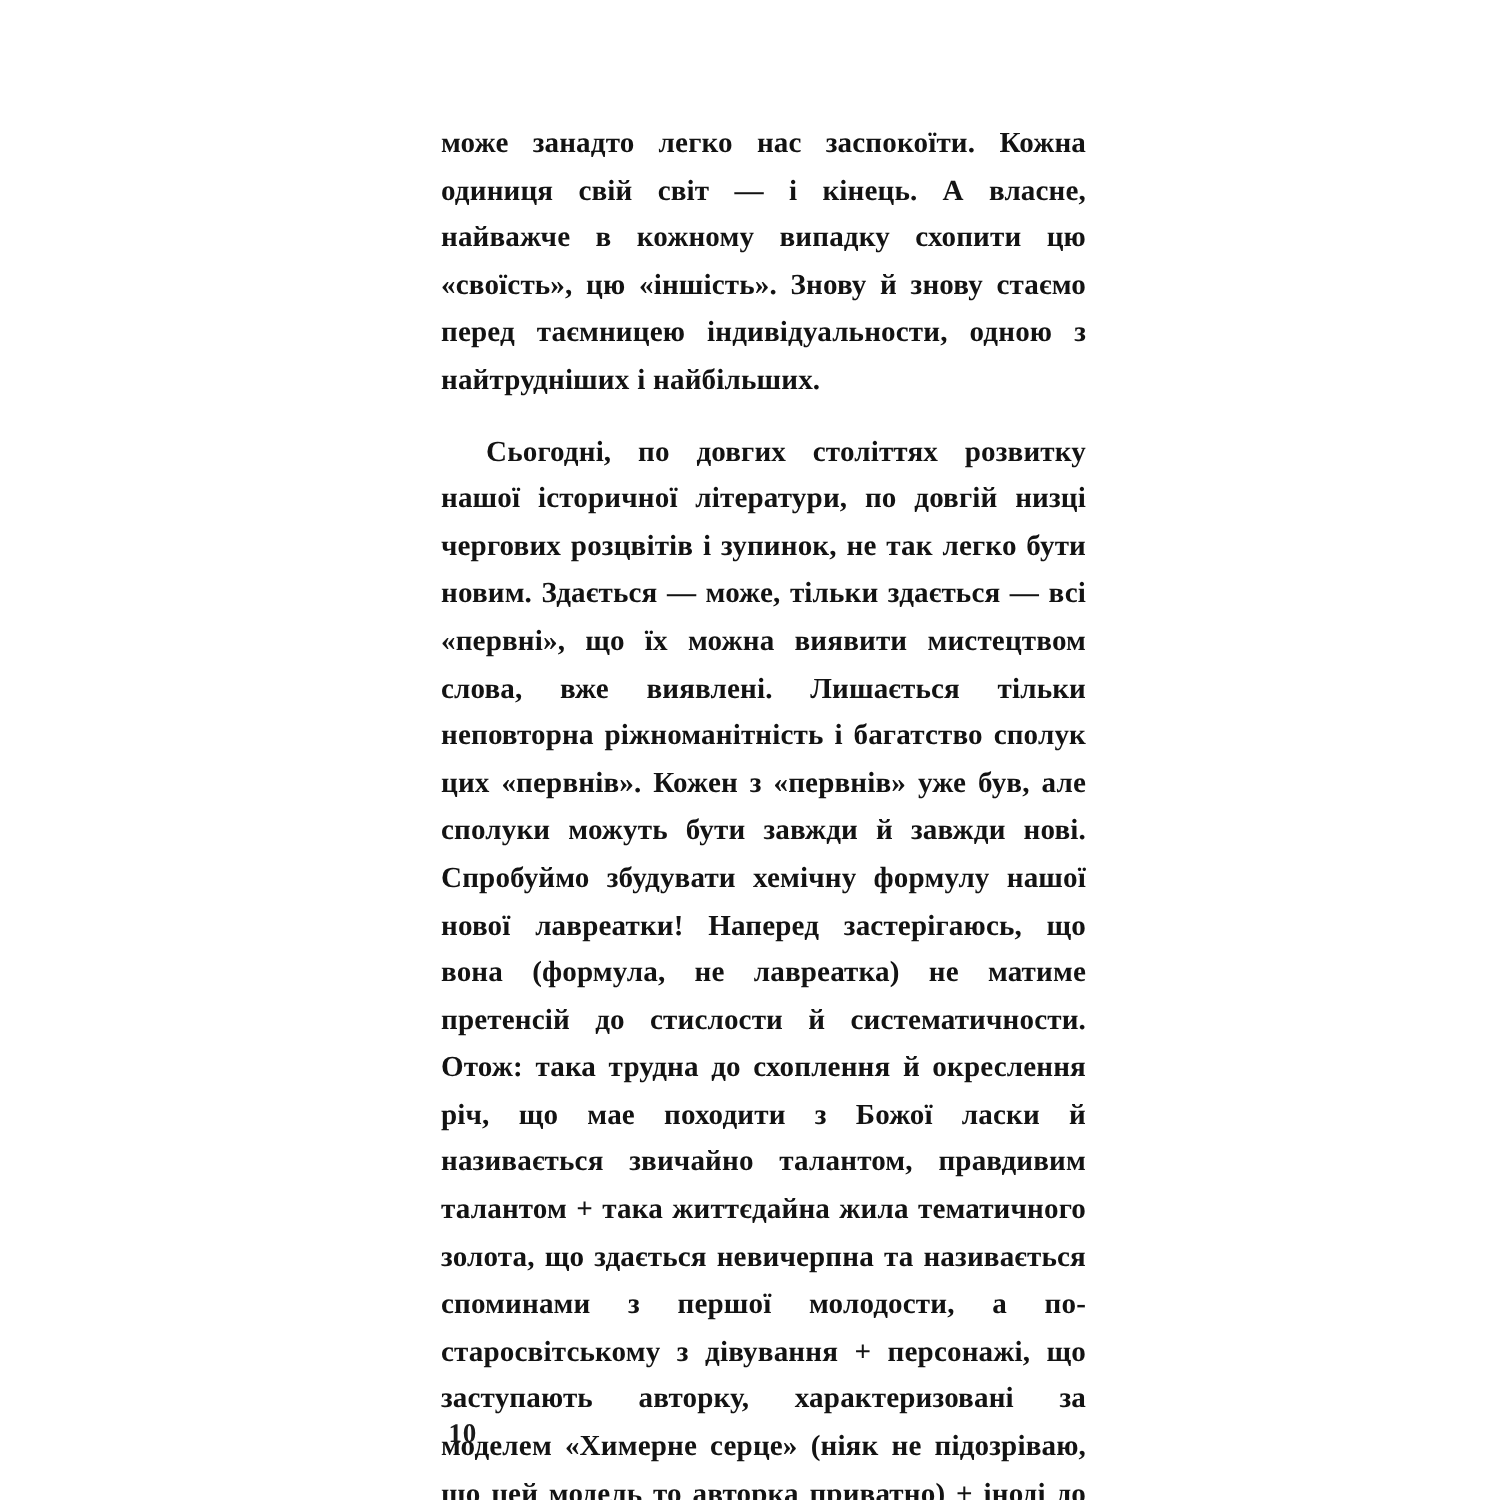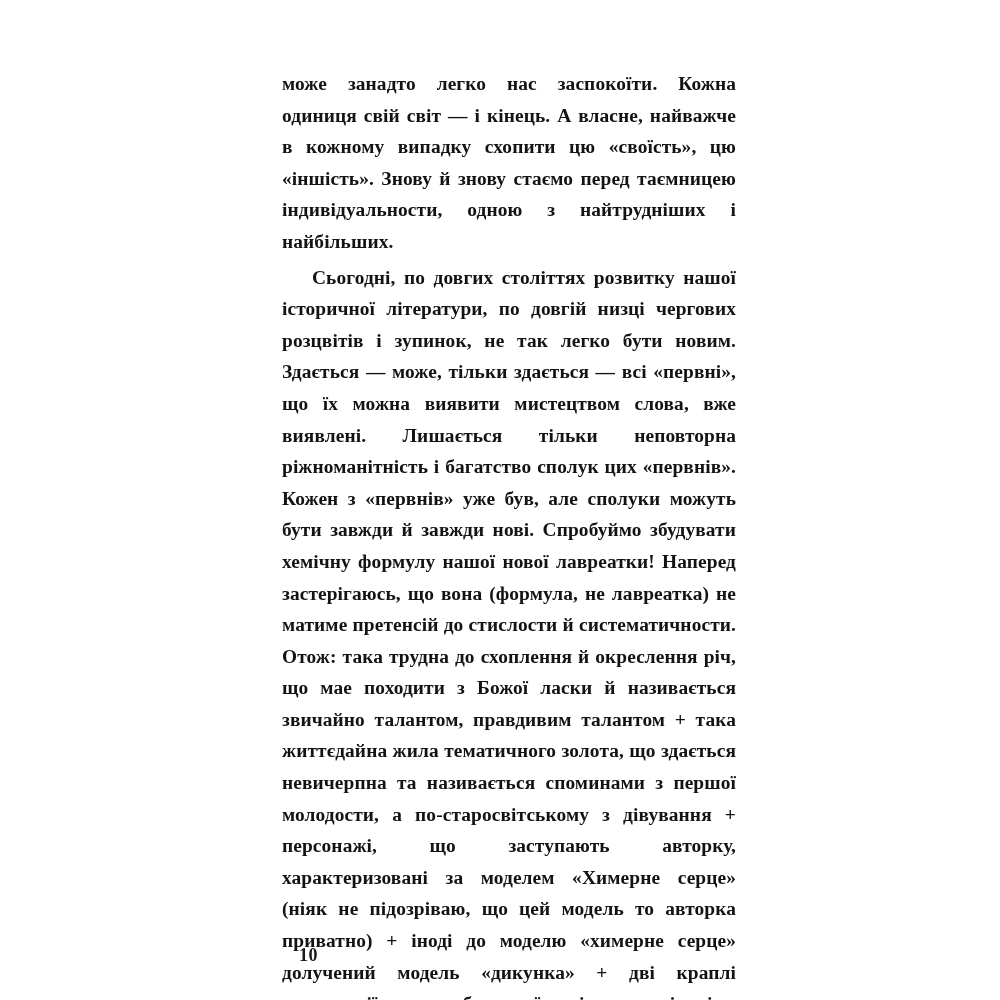--- a/index.html
+++ b/index.html
@@ -21,21 +21,21 @@
     background: #ffffff;
     box-sizing: border-box;
   }
   .text-column {
     position: absolute;
     left: 278px;
     top: 64px;
     width: 462px;
   }
   .para {
-    margin: 4px;
+    margin: 16px;
     font-size: 19.4px;
     line-height: 31.6px;
     text-align: justify;
     text-justify: inter-word;
     font-weight: 600;
     letter-spacing: 0.1px;
     color: #131313;
     word-spacing: 0.2px;
   }
   .para.indent {

